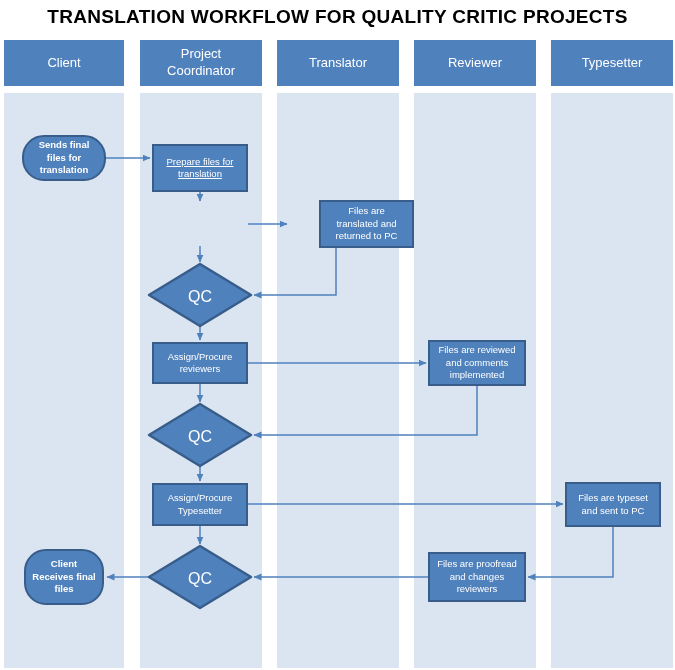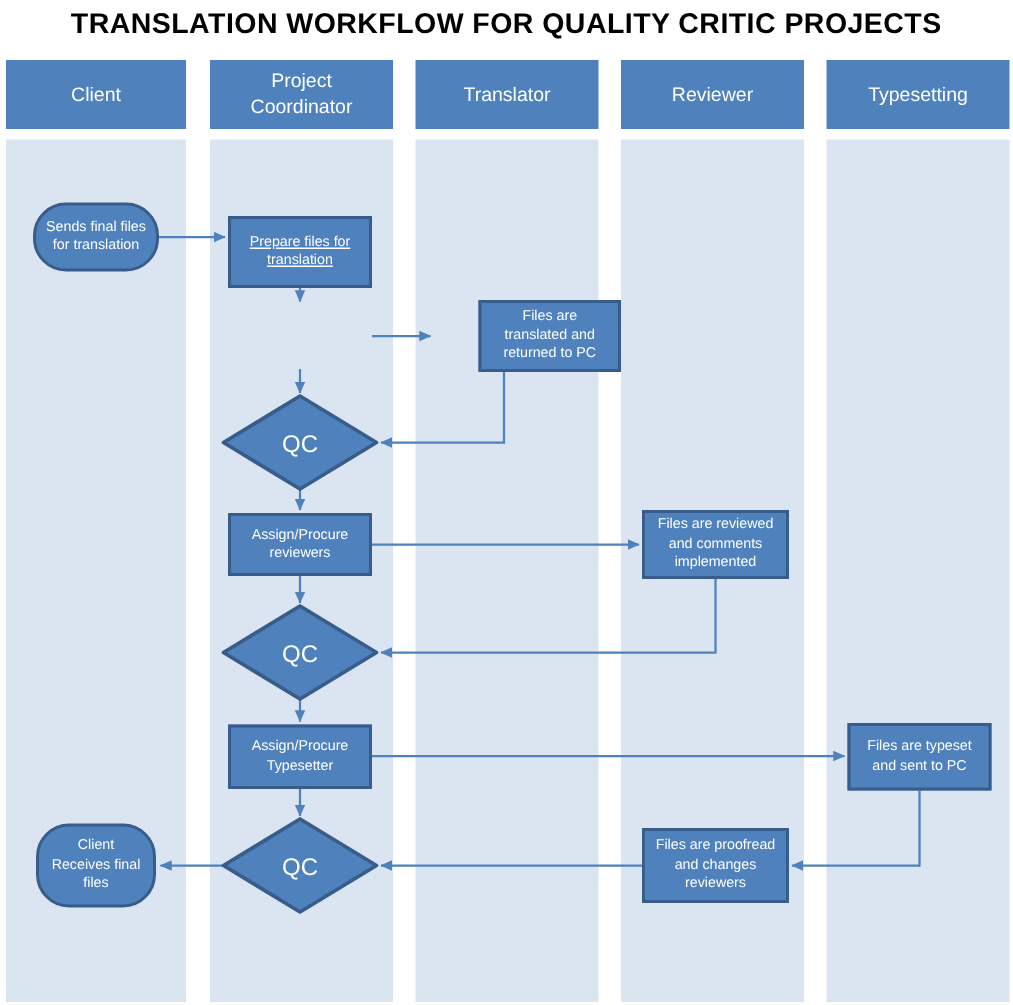--- a/index.html
+++ b/index.html
@@ -38,21 +38,21 @@
 
   .node {
     position:absolute;
     background:#4F81BD;
     border:2px solid #385D8A;
     color:#ffffff;
     display:flex; align-items:center; justify-content:center;
     text-align:center; font-size:9.5px; line-height:1.3;
     padding:2px 6px;
   }
-  .stadium { border-radius:22px; }
+  .stadium { border-radius:22px;font-weight:bold; }
 
   .qc-label {
     position:absolute; width:40px; text-align:center;
     color:#ffffff; font-size:16px;
   }
 
   
   #n-sends            { left:22px;  top:135px; width:84px; height:46px; }
   #n-prepare          { left:152px; top:144px; width:96px; height:48px;text-decoration:underline; }
   #n-assign-translators { left:152px; top:203px; width:96px; height:43px; }
@@ -81,21 +81,21 @@
   <div class="lane-header" id="hdr-1">
     <span>Project Coordinator</span>
   </div>
   <div class="lane-header" id="hdr-3">
     <span>Reviewer</span>
   </div>
   <div class="lane-header" id="hdr-2">
     <span>Translator</span>
   </div>
   <div class="lane-header" id="hdr-4">
-    <span>Typesetting</span>
+    <span>Typesetter</span>
   </div>
 
   <div class="lane-bg" id="lane-0"></div>
   <div class="lane-bg" id="lane-1"></div>
   <div class="lane-bg" id="lane-2"></div>
   <div class="lane-bg" id="lane-3"></div>
   <div class="lane-bg" id="lane-4"></div>
 
   <svg class="overlay" viewBox="0 0 675 670">
     <defs>

